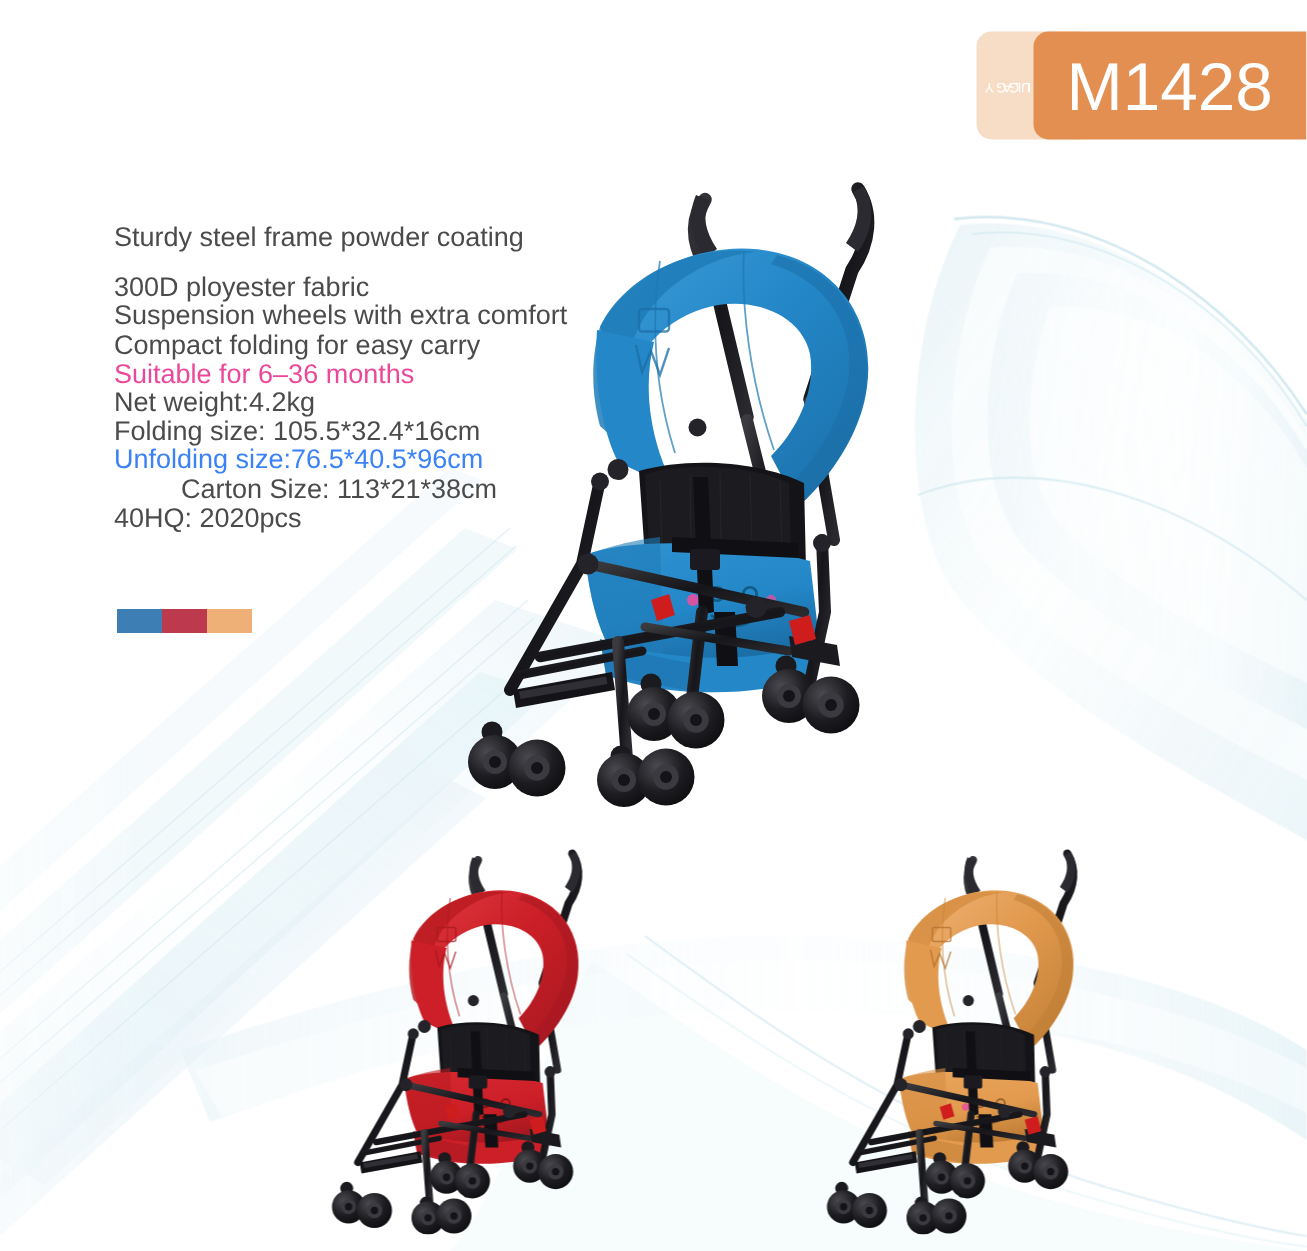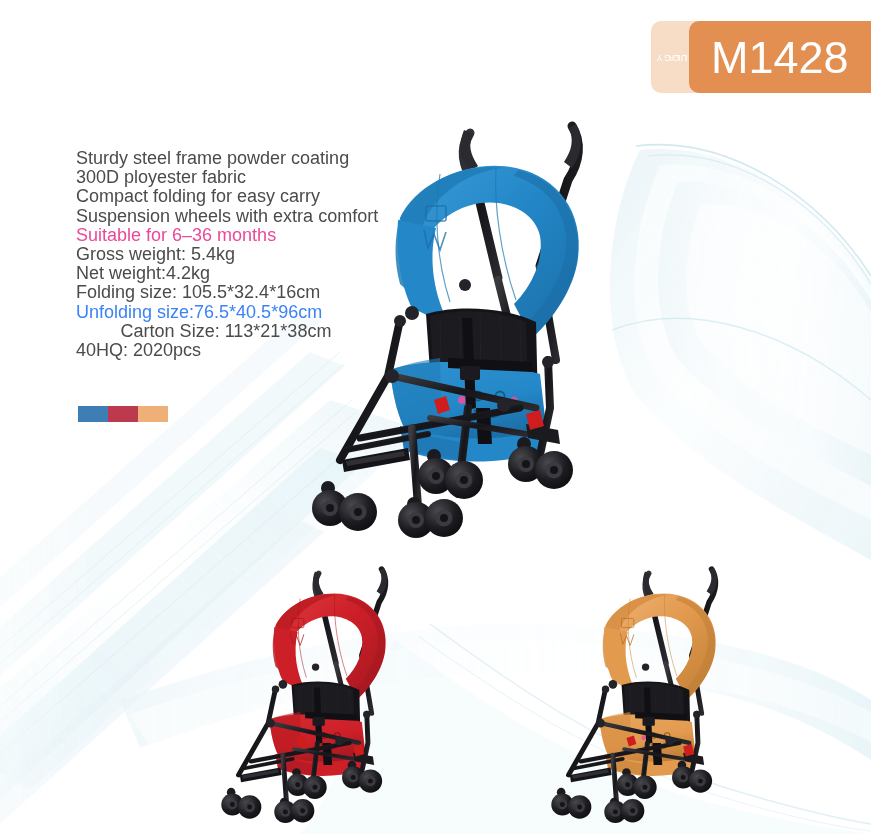--- a/index.html
+++ b/index.html
@@ -142,25 +142,24 @@
         <span>BUGGY</span>
       </span>
     </div>
     <div class="badge-front" style="background: rgb(227, 143, 81);">
       <div class="badge-code" style="color: rgb(255, 255, 255);">M1428</div>
     </div>
   </div>
 
   <div class="specs">
     <div class="line" style="color: rgb(75, 75, 75);">Sturdy steel frame powder coating</div>
-    <div class="line" style="color: rgb(75, 75, 75);">300D ployester fabric</div>
+    <div class="line" style="color: rgb(75, 75, 75); margin-top: 14px;">300D ployester fabric</div>
+    <div class="line" style="color: rgb(75, 75, 75);">Suspension wheels with extra comfort</div>
     <div class="line" style="color: rgb(75, 75, 75);">Compact folding for easy carry</div>
-    <div class="line" style="color: rgb(75, 75, 75);">Suspension wheels with extra comfort</div>
     <div class="line" style="color: #ec4899;">Suitable for 6–36 months</div>
-    <div class="line" style="color: rgb(75, 75, 75);">Gross weight: 5.4kg</div>
     <div class="line" style="color: rgb(75, 75, 75);">Net weight:4.2kg</div>
     <div class="line" style="color: rgb(75, 75, 75);">Folding size: 105.5*32.4*16cm</div>
     <div class="line" style="color: #3b82f6;">Unfolding size:76.5*40.5*96cm</div>
     <div class="line" style="color: rgb(75, 75, 75); text-align: center;">Carton Size: 113*21*38cm</div>
     <div class="line" style="color: rgb(75, 75, 75);">40HQ: 2020pcs</div>
   </div>
 
   <div class="swatches">
     <div class="swatch" style="background: rgb(61, 127, 181);"></div>
     <div class="swatch" style="background: rgb(189, 58, 78);"></div>

